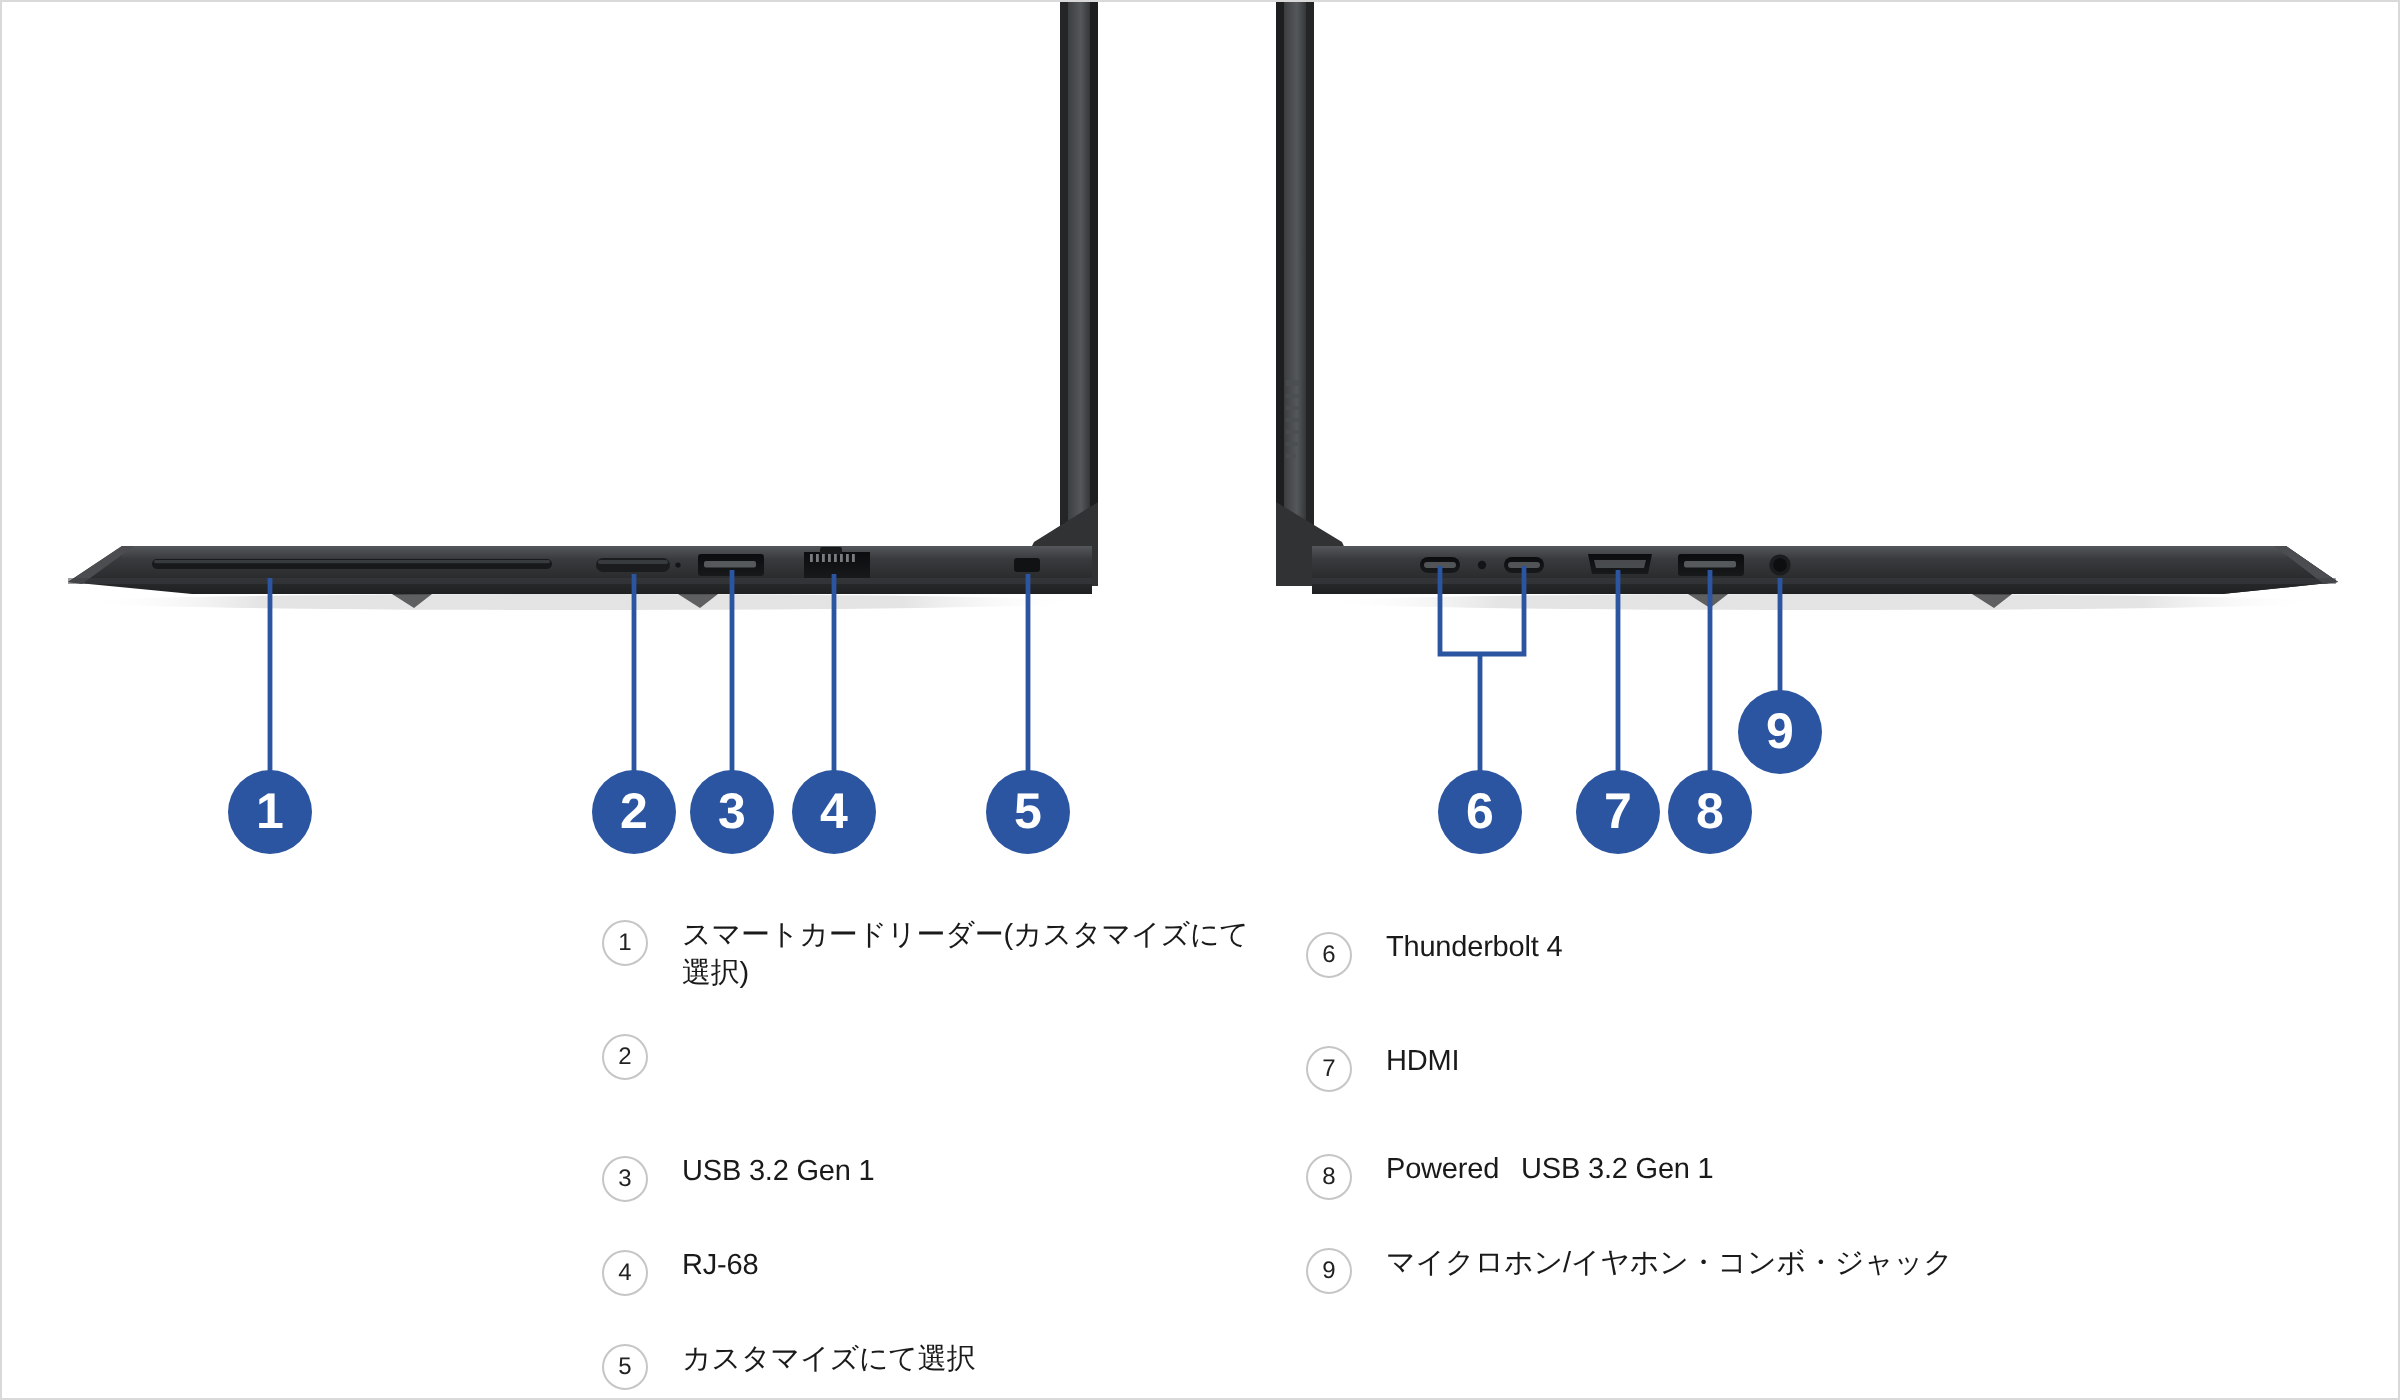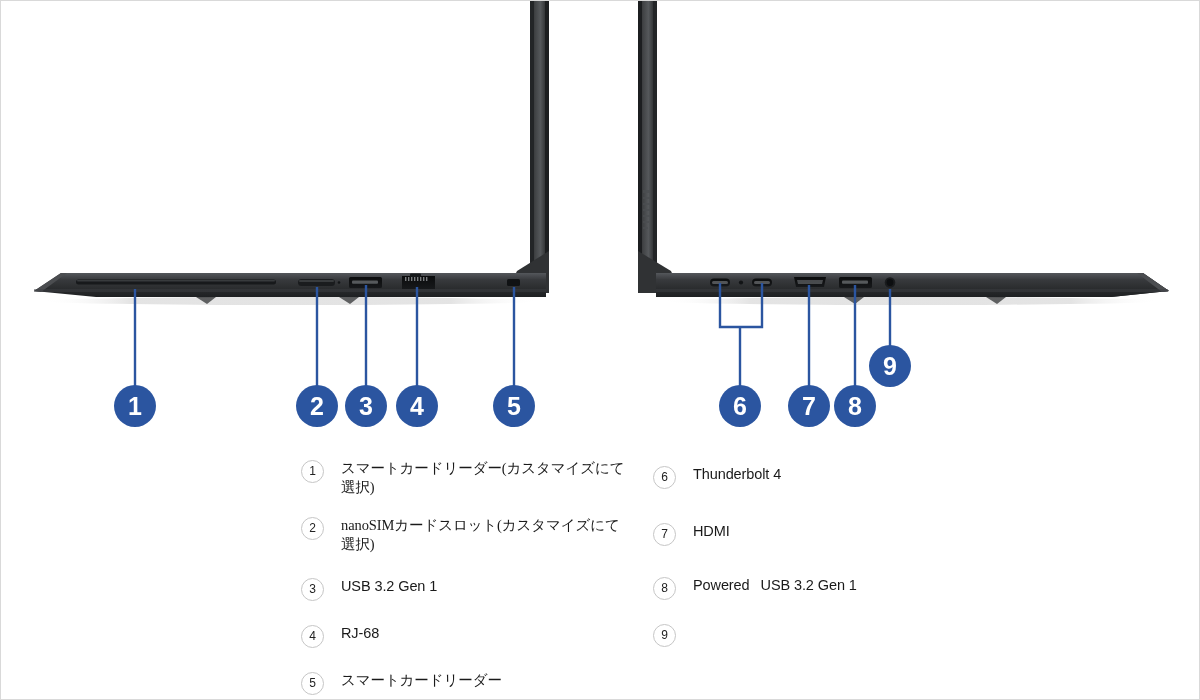--- a/index.html
+++ b/index.html
@@ -70,21 +70,21 @@
   }
   .legend-text {
     margin-left: 17px;
     font-size: 14.5px;
     line-height: 19px;
     color: #1a1a1a;
     letter-spacing: -0.1px;
     max-width: 300px;
   }
   .legend-col.right .legend-text { max-width: 420px; white-space: nowrap; text-align: right; }
-  .legend-col.left  .legend-text.wrap { max-width: 292px; font-family: Liberation Serif, serif; }
+  .legend-col.left  .legend-text.wrap { max-width: 292px; }
   .pw-gap { display: inline-block; width: 11px; }
 </style>
 </head>
 <body>
 
 <div id="page">
 
   <div id="illustration">
     <svg width="1200" height="440" viewBox="0 0 1200 440" xmlns="http://www.w3.org/2000/svg">
       <defs>
@@ -293,48 +293,48 @@
 
   <div id="legend">
 
     <div class="legend-col left">
       <div class="legend-row" style="top:10px">
         <div class="legend-badge">1</div>
         <div class="legend-text wrap">スマートカードリーダー(カスタマイズにて選択)</div>
       </div>
       <div class="legend-row" style="top:67px">
         <div class="legend-badge">2</div>
-        <div class="legend-text wrap">nanoSIMカードスロット(カスタマイズにて選択)</div>
       </div>
       <div class="legend-row" style="top:128px">
         <div class="legend-badge">3</div>
         <div class="legend-text">USB 3.2 Gen 1</div>
       </div>
       <div class="legend-row" style="top:175px">
         <div class="legend-badge">4</div>
         <div class="legend-text">RJ-68</div>
       </div>
       <div class="legend-row" style="top:222px">
         <div class="legend-badge">5</div>
-        <div class="legend-text">スマートカードリーダー</div>
+        <div class="legend-text">カスタマイズにて選択</div>
       </div>
     </div>
 
     <div class="legend-col right">
       <div class="legend-row" style="top:16px">
         <div class="legend-badge">6</div>
         <div class="legend-text">Thunderbolt 4</div>
       </div>
       <div class="legend-row" style="top:73px">
         <div class="legend-badge">7</div>
         <div class="legend-text">HDMI</div>
       </div>
       <div class="legend-row" style="top:127px">
         <div class="legend-badge">8</div>
         <div class="legend-text"><span>Powered</span><span class="pw-gap"></span><span>USB 3.2 Gen 1</span></div>
       </div>
       <div class="legend-row" style="top:174px">
         <div class="legend-badge">9</div>
+        <div class="legend-text">マイクロホン/イヤホン・コンボ・ジャック</div>
       </div>
     </div>
 
   </div>
 </div>
 
 </body></html>

